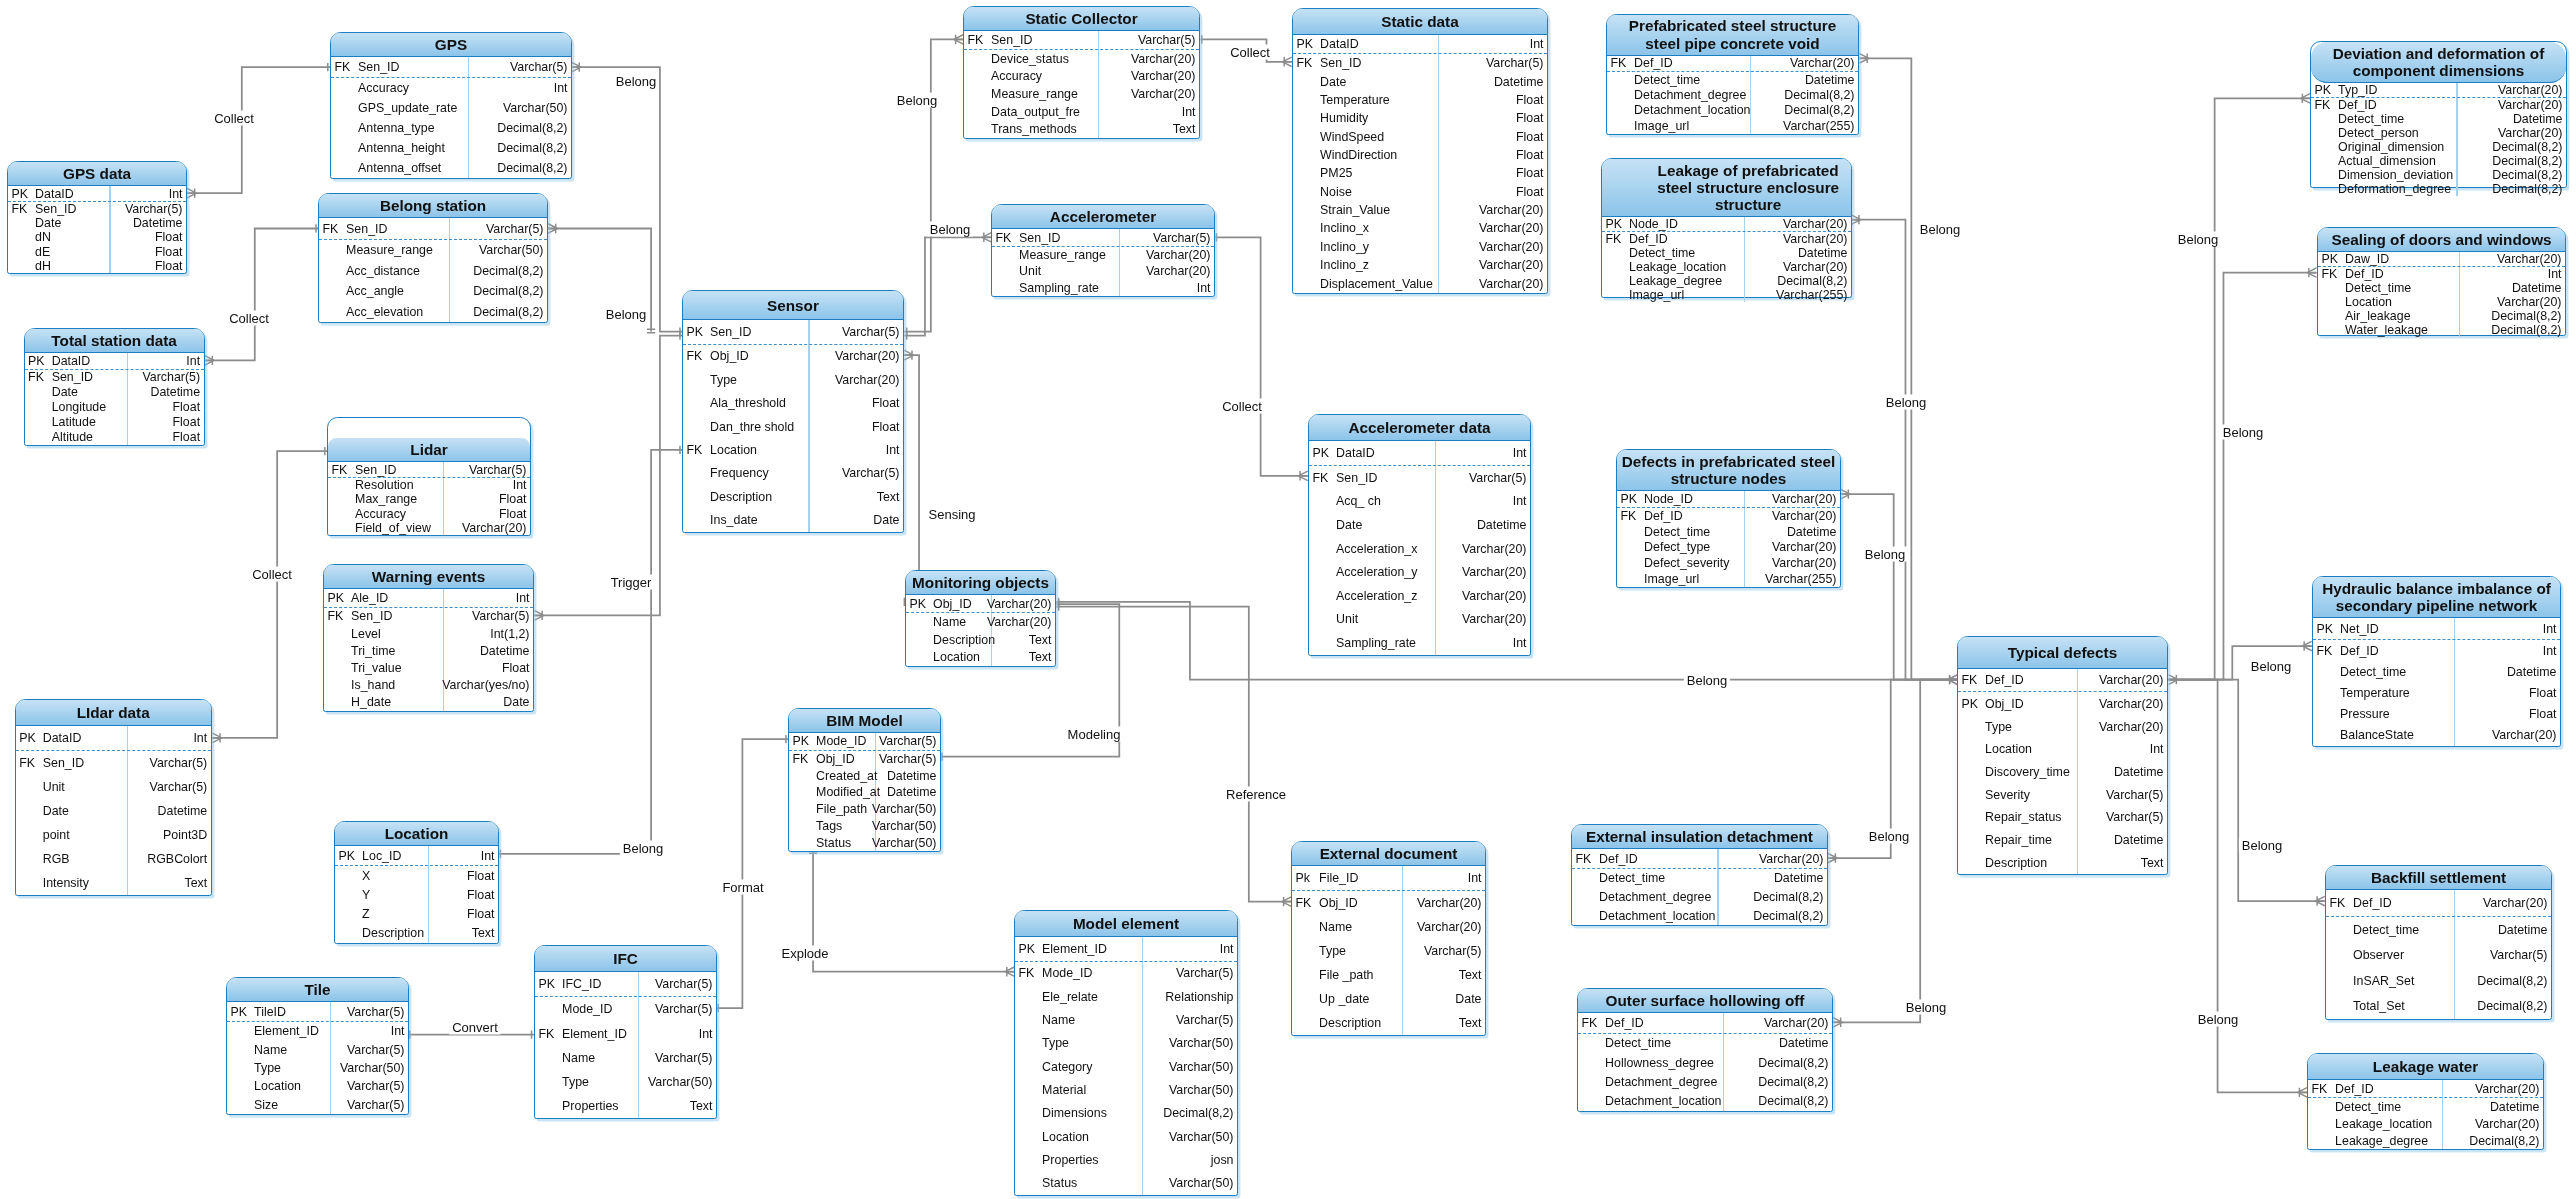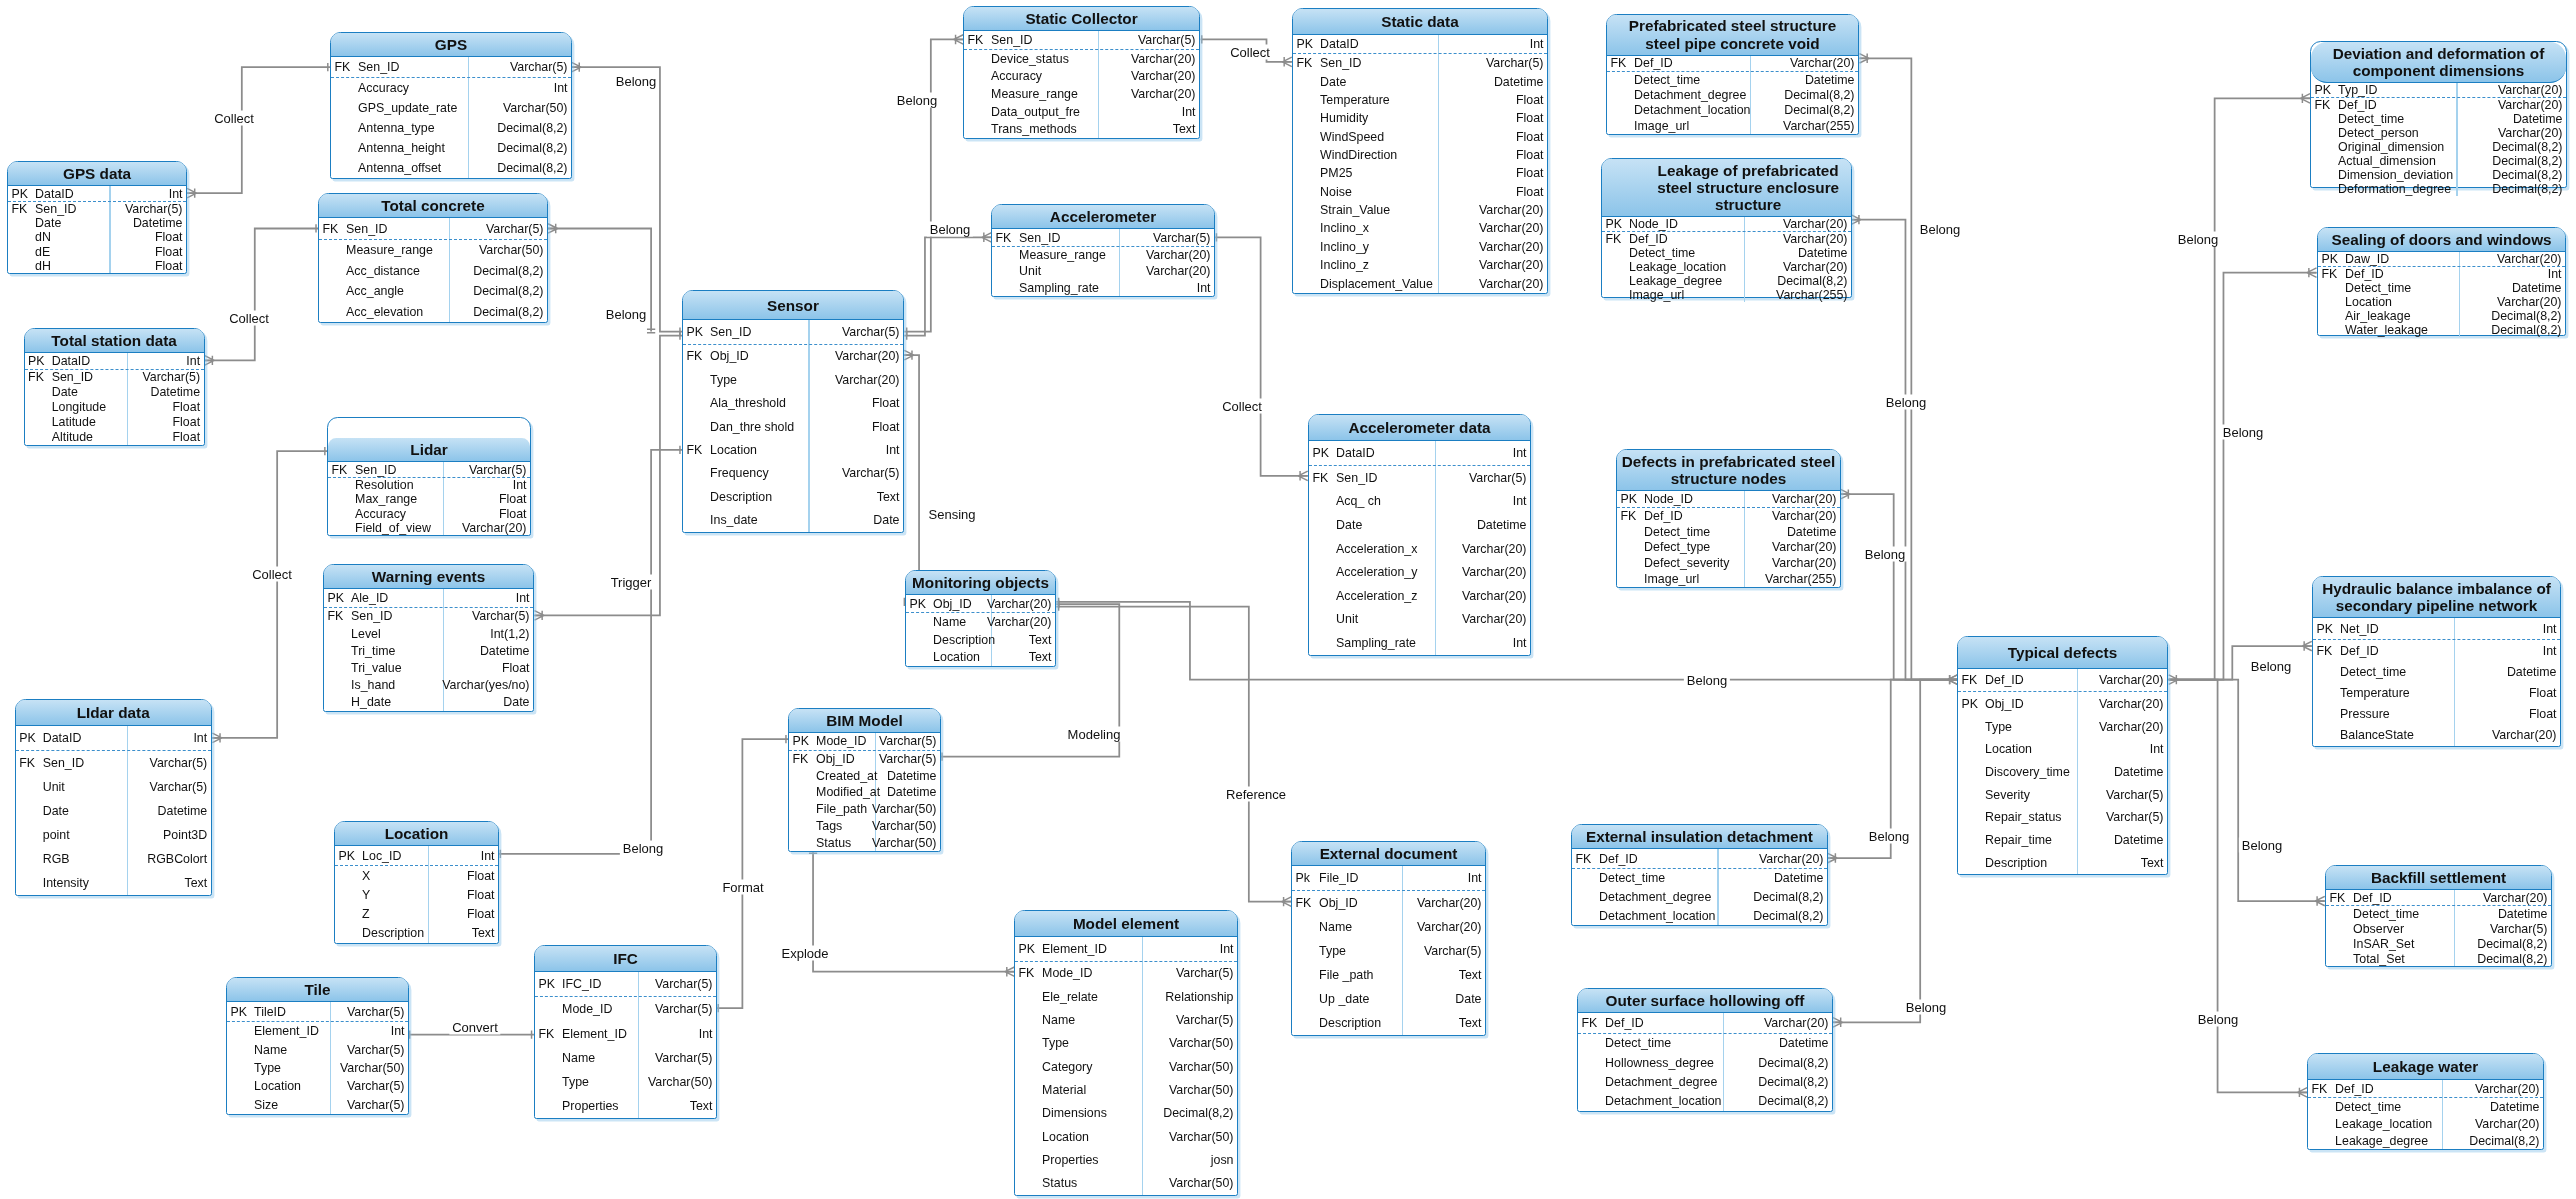--- a/index.html
+++ b/index.html
@@ -136,21 +136,21 @@
             <span class="tcell">Float</span>
           </div>
           <div class="row">
             <span class="kcell"></span>
             <span class="ncell">dH</span>
             <span class="tcell">Float</span>
           </div>
         </div>
       </div>
       <div class="entity" style="left: 318px; top: 193px; width: 230px; height: 130px;">
-        <div class="hd" style="min-height: 17.7px;">Total concrete</div>
+        <div class="hd" style="min-height: 17.7px;">Belong station</div>
         <div class="body">
           <div class="vdiv"></div>
           <div class="row first">
             <span class="kcell">FK</span>
             <span class="ncell">Sen_ID</span>
             <span class="tcell">Varchar(5)</span>
           </div>
           <div class="row">
             <span class="kcell"></span>
             <span class="ncell">Measure_range</span>
@@ -1156,21 +1156,21 @@
             <span class="ncell">Pressure</span>
             <span class="tcell">Float</span>
           </div>
           <div class="row">
             <span class="kcell"></span>
             <span class="ncell">BalanceState</span>
             <span class="tcell">Varchar(20)</span>
           </div>
         </div>
       </div>
-      <div class="entity" style="left: 2325px; top: 865px; width: 227px; height: 102px;">
+      <div class="entity" style="left: 2325px; top: 865px; width: 227px; height: 155px;">
         <div class="hd" style="min-height: 17.7px;">Backfill settlement</div>
         <div class="body">
           <div class="vdiv"></div>
           <div class="row first">
             <span class="kcell">FK</span>
             <span class="ncell">Def_ID</span>
             <span class="tcell">Varchar(20)</span>
           </div>
           <div class="row">
             <span class="kcell"></span>

